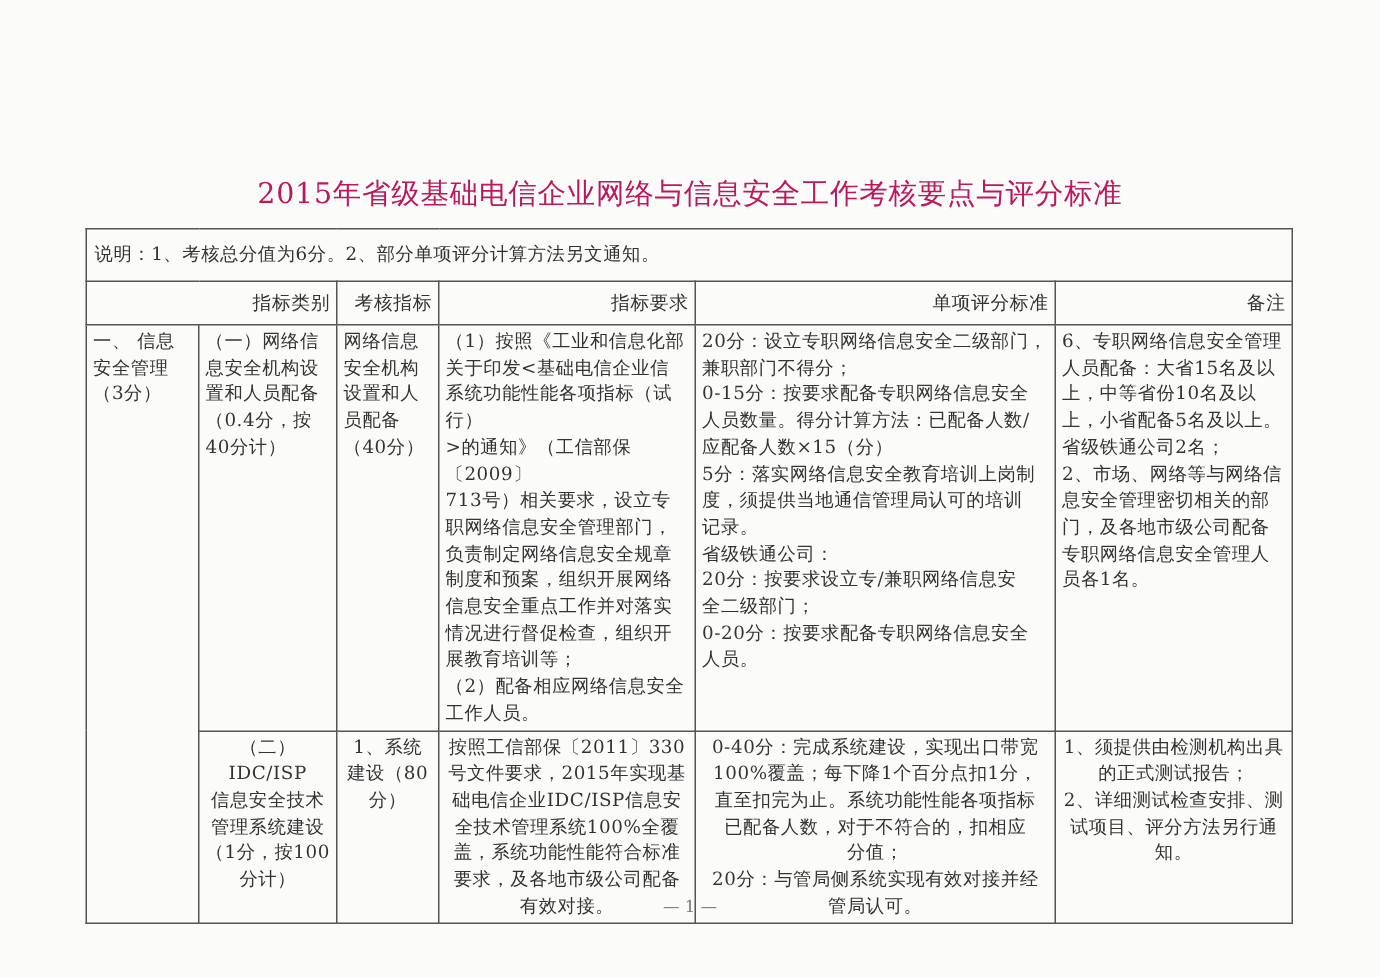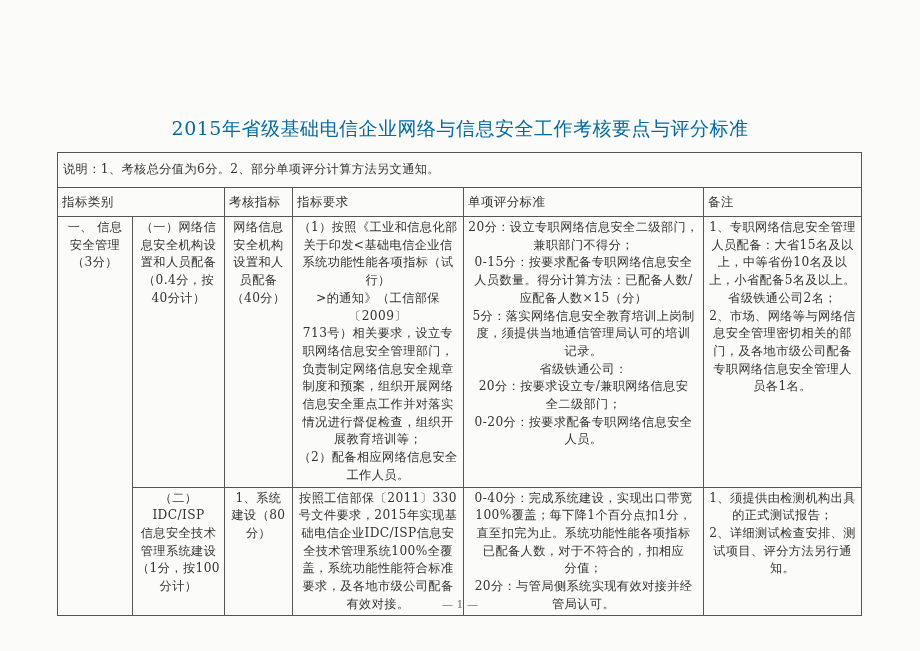--- a/index.html
+++ b/index.html
@@ -2,34 +2,34 @@
 <html><head>
   <meta charset="utf-8">
   <style>
     html, body { margin: 0; padding: 0; }
     body {
       width: 920px; height: 651px; background: #fbfbfa; position: relative; overflow: hidden;
       font-family: "DejaVu Serif", "Liberation Serif", serif; color: #2a2a2a;
     }
     .title {
       position: absolute; left: 0; top: 116px; width: 920px; text-align: center;
-      font-size: 19px; letter-spacing: 0.5px; color: #0369a1;
+      font-size: 19px; letter-spacing: 0.5px; color: #be185d;
     }
     .tbl {
       position: absolute; left: 57px; top: 152px; width: 804px;
       border-collapse: collapse; table-layout: fixed;
       font-size: 12.2px; line-height: 17.7px;
     }
     .tbl td {
       border: 1.2px solid #555; vertical-align: top; padding: 2px 4px; letter-spacing: 0.4px;
       color: #333;
     }
     .tbl tr.note td { height: 30px; vertical-align: middle; padding-left: 5px; margin-left: 38px; }
-    .tbl tr.head td { height: 24px; vertical-align: middle; text-align: left; font-size: 12.5px; }
-    .tbl tr.r1 td { height: 218px; text-align: center; }
+    .tbl tr.head td { height: 24px; vertical-align: middle; text-align: right; font-size: 12.5px; }
+    .tbl tr.r1 td { height: 218px; }
     .tbl tr.r2 td { height: 110px; text-align: center; }
     .line { display: block; }
     .page-num {
       position: absolute; left: 0; width: 920px; top: 598px; text-align: center;
       font-size: 11px; color: #777;
     }
   </style>
 </head>
 <body>
 
@@ -99,21 +99,21 @@
           <span class="line">5分：落实网络信息安全教育培训上岗制</span>
           <span class="line">度，须提供当地通信管理局认可的培训</span>
           <span class="line">记录。</span>
           <span class="line">省级铁通公司：</span>
           <span class="line">20分：按要求设立专/兼职网络信息安</span>
           <span class="line">全二级部门；</span>
           <span class="line">0-20分：按要求配备专职网络信息安全</span>
           <span class="line">人员。</span>
         </td>
     <td>
-          <span class="line">1、专职网络信息安全管理</span>
+          <span class="line">6、专职网络信息安全管理</span>
           <span class="line">人员配备：大省15名及以</span>
           <span class="line">上，中等省份10名及以</span>
           <span class="line">上，小省配备5名及以上。</span>
           <span class="line">省级铁通公司2名；</span>
           <span class="line">2、市场、网络等与网络信</span>
           <span class="line">息安全管理密切相关的部</span>
           <span class="line">门，及各地市级公司配备</span>
           <span class="line">专职网络信息安全管理人</span>
           <span class="line">员各1名。</span>
         </td>

